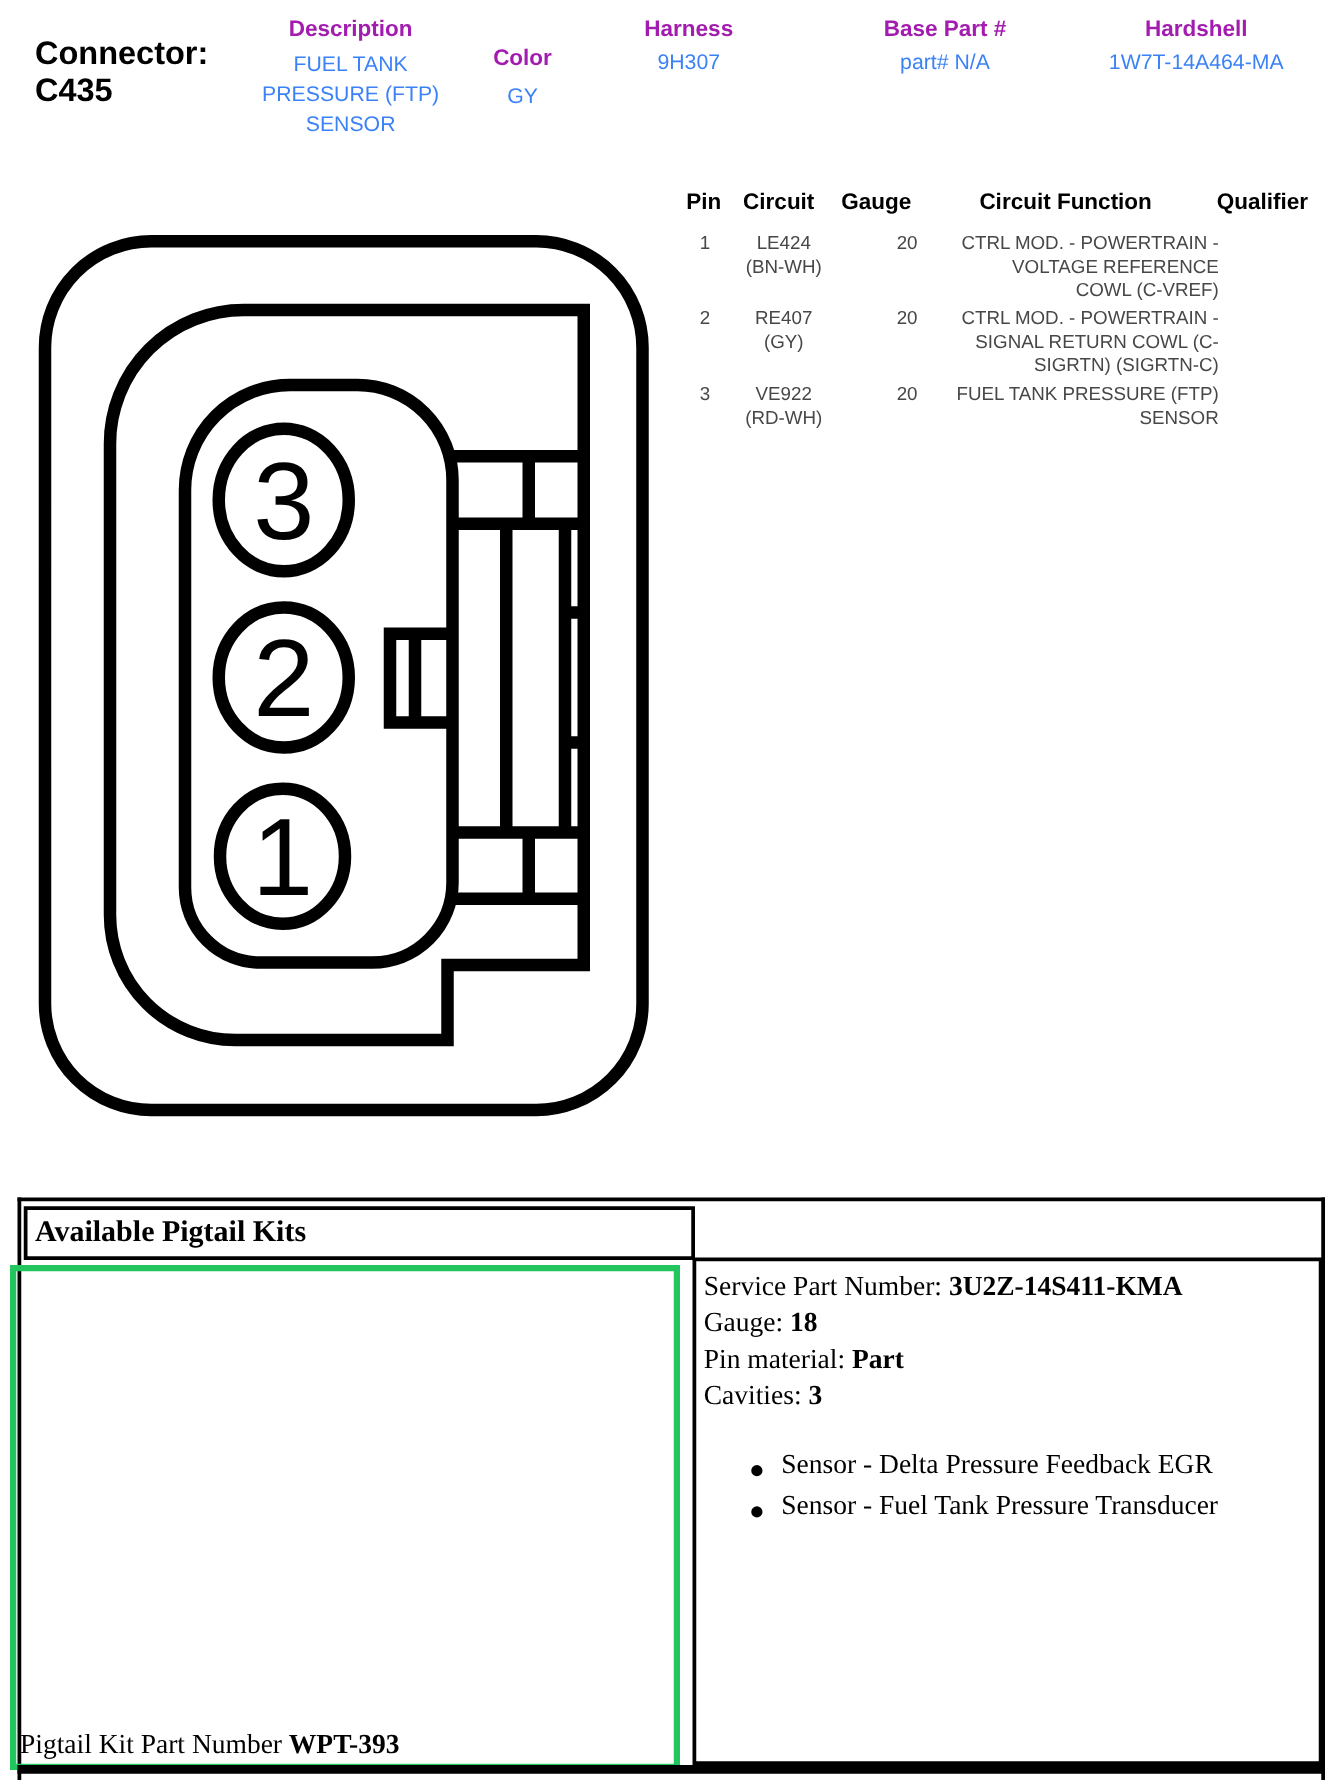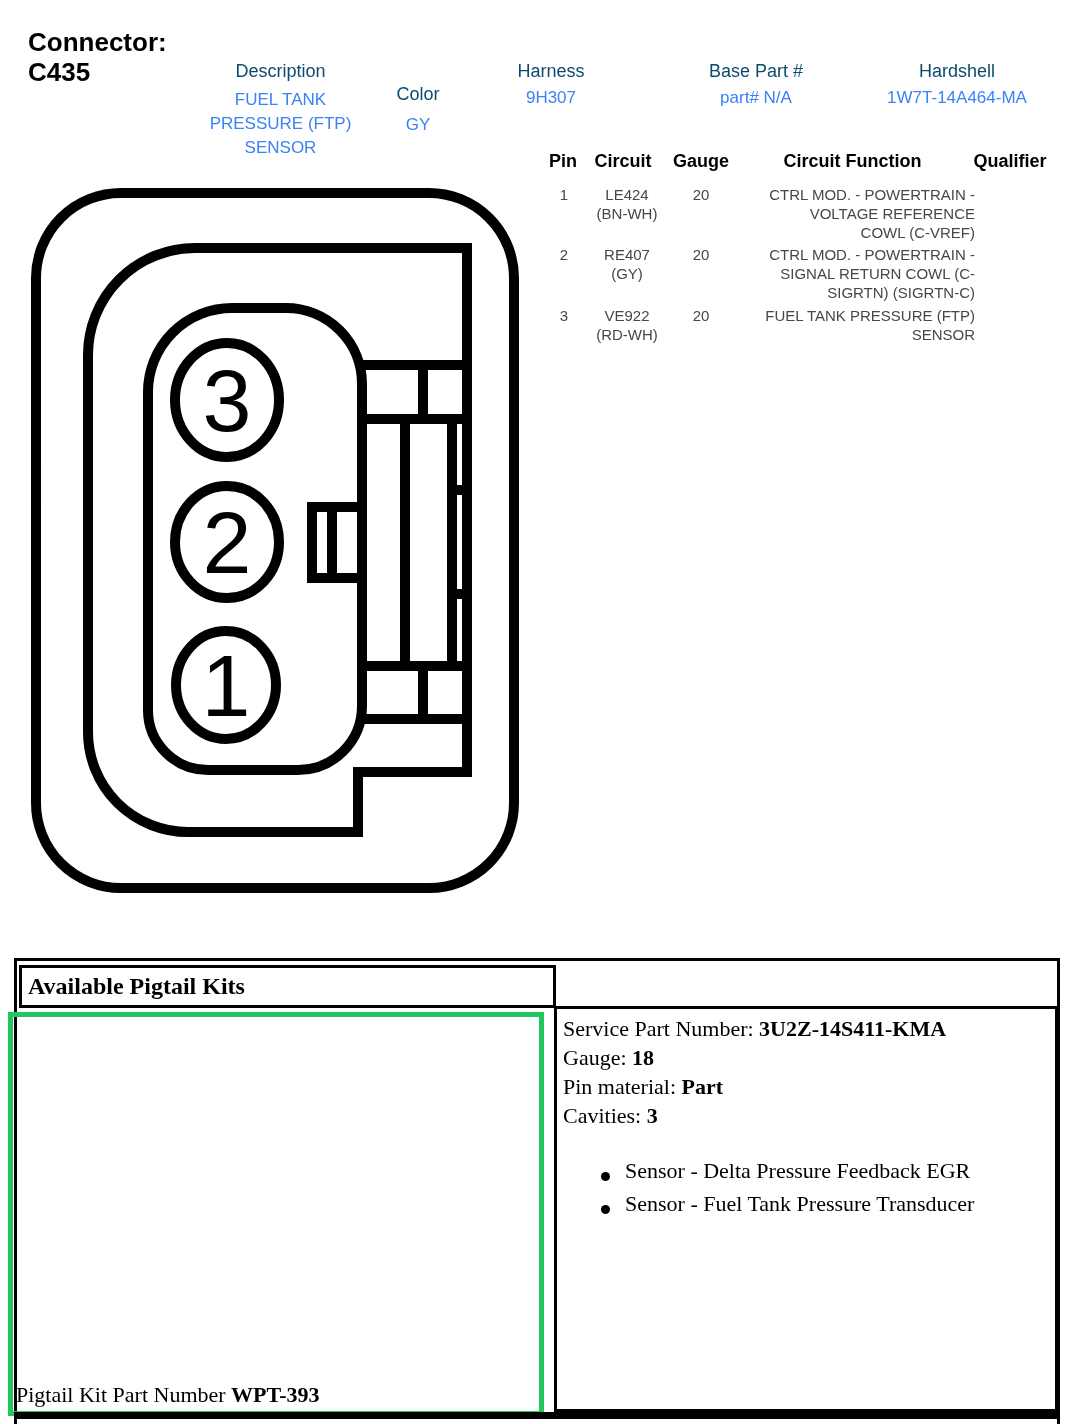--- a/index.html
+++ b/index.html
@@ -2,21 +2,21 @@
 <html><head>
 <meta charset="utf-8">
 <style>
   html,body{margin:0;padding:0;background:#fff;}
   #page{position:relative;width:1074px;height:1424px;background:#ffffff;overflow:hidden;
         font-family:"Liberation Sans",sans-serif;color:#000;}
 
   
   .conn-block{position:absolute;left:28px;top:27px;font-weight:bold;font-size:26px;line-height:30px;}
   .hdr-col{position:absolute;text-align:center;}
-  .hdr-label{font-weight:normal;font-size:18px;color:#0c4a6e;margin-top:48px;}
+  .hdr-label{font-weight:bold;font-size:18px;color:#a21caf;}
   .hdr-value{font-size:17px;color:#3b82f6;white-space:pre-line;line-height:24px;}
   #col-desc{left:183px;width:195px;top:13px;}
   #col-desc .hdr-value{margin-top:6px;}
   #col-color{left:378px;width:80px;top:36px;}
   #col-color .hdr-value{margin-top:8px;}
   #col-harness{left:481px;width:140px;top:13px;}
   #col-harness .hdr-value{margin-top:4px;}
   #col-base{left:680px;width:152px;top:13px;}
   #col-base .hdr-value{margin-top:4px;}
   #col-hardshell{left:864px;width:186px;top:13px;}
@@ -25,21 +25,21 @@
   
   .pin-head{position:absolute;top:151px;font-weight:bold;font-size:18px;text-align:center;}
   #ph-pin{left:543px;width:40px;}
   #ph-circuit{left:585px;width:76px;}
   #ph-gauge{left:667px;width:68px;}
   #ph-func{left:740px;width:225px;}
   #ph-qual{left:964px;width:92px;}
   .pin-row{position:absolute;left:540px;width:534px;font-size:15px;color:#474747;line-height:19px;}
   .pr-pin{position:absolute;left:6px;width:36px;text-align:center;}
   .pr-circuit{position:absolute;left:50px;width:74px;text-align:center;white-space:pre-line;}
-  .pr-gauge{position:absolute;left:128px;width:66px;text-align:center;}
+  .pr-gauge{position:absolute;left:128px;width:66px;text-align:right;}
   .pr-func{position:absolute;left:200px;width:235px;text-align:right;white-space:pre-line;}
   #row-0{top:185px;} #row-1{top:245px;} #row-2{top:306px;}
 
   
   #diagram{position:absolute;left:20px;top:180px;width:500px;height:720px;}
   #diagram .ln{stroke:#000;stroke-width:10;fill:none;}
   #diagram text{font-family:"Liberation Sans",sans-serif;font-size:88px;fill:#000;text-anchor:middle;}
 
   
   .serif{font-family:"Liberation Serif",serif;}

